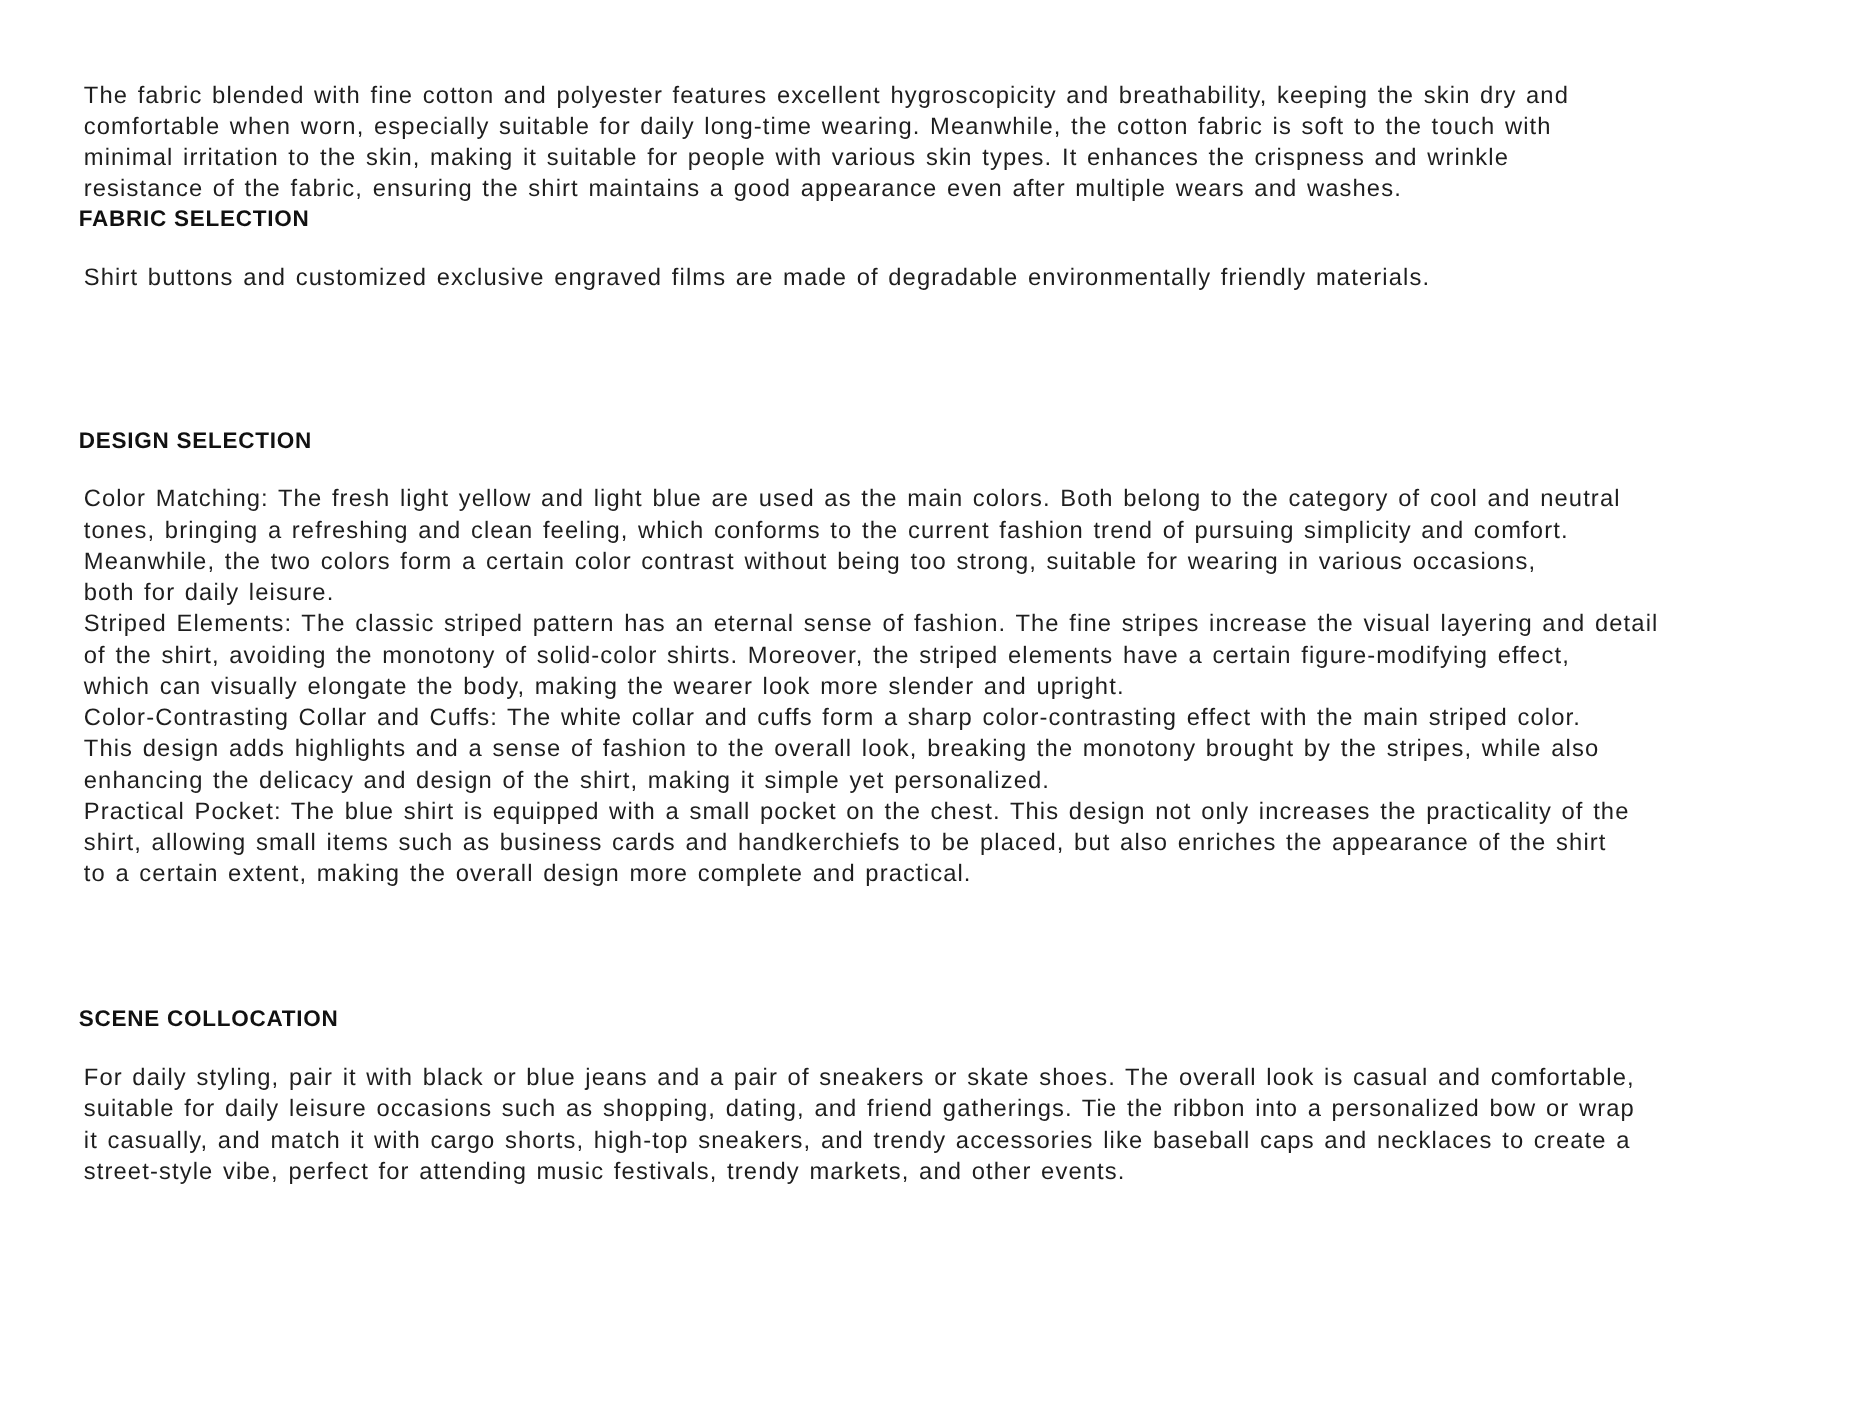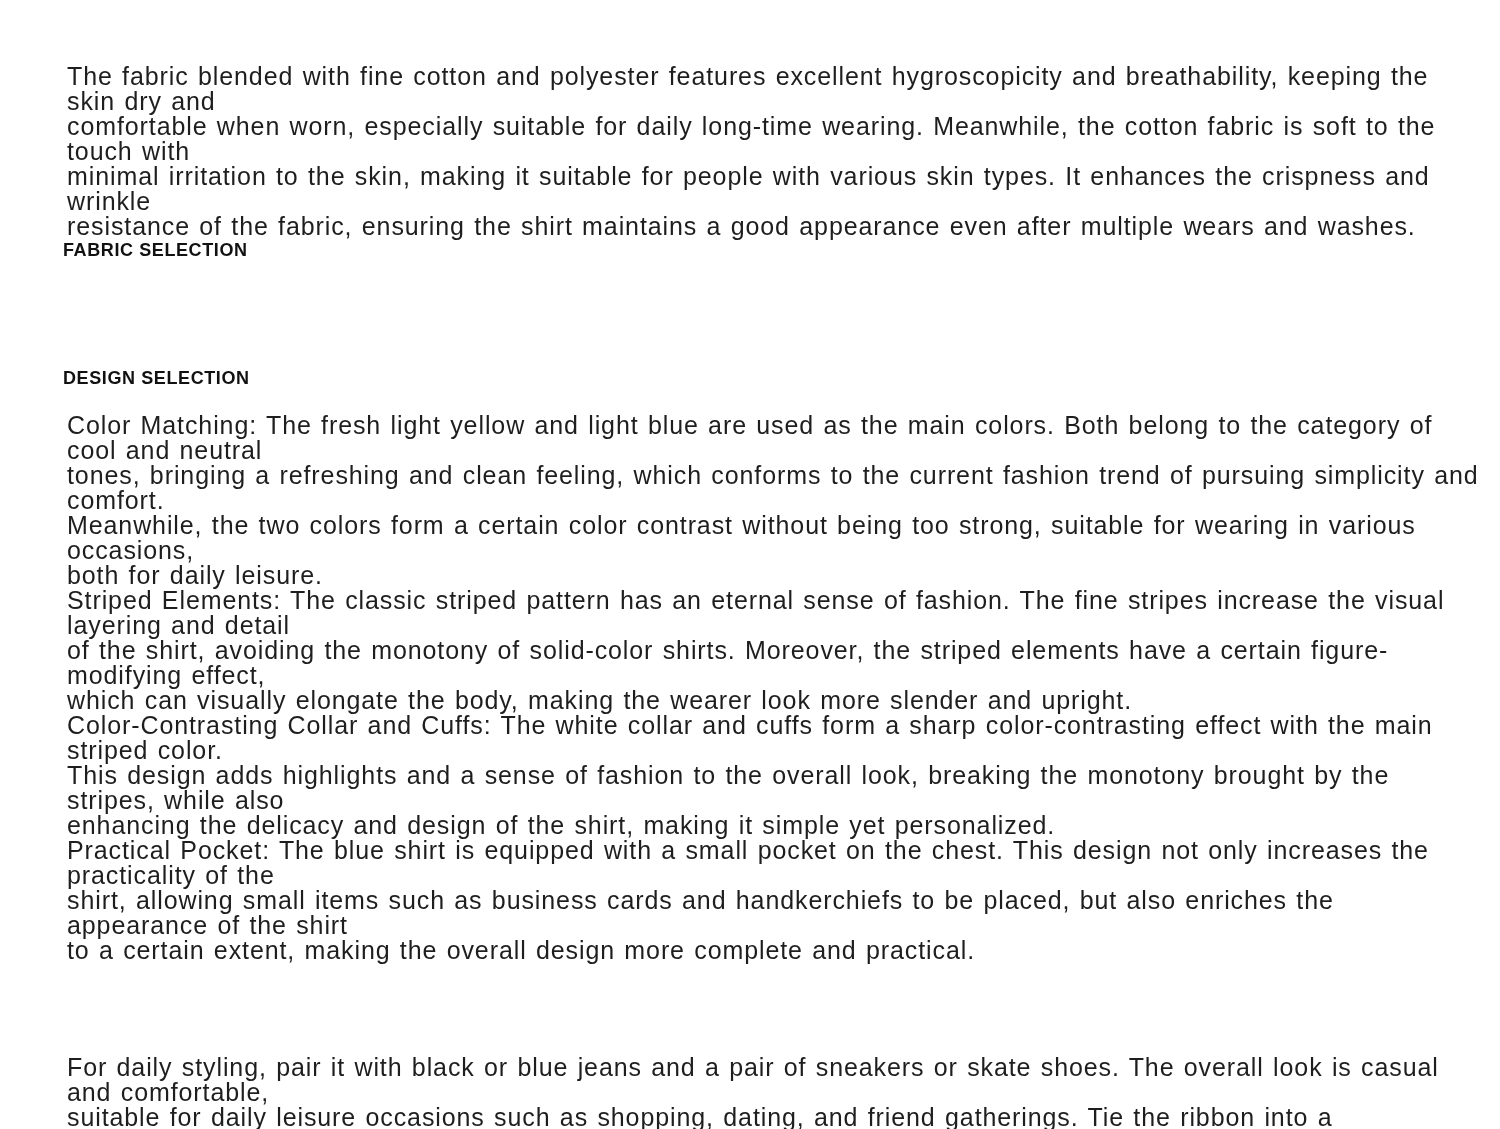--- a/index.html
+++ b/index.html
@@ -21,21 +21,21 @@
     margin: 0;
     font-size: 18px;
     line-height: 22px;
     font-weight: 700;
     letter-spacing: 0.6px;
     color: #111111;
     white-space: pre;
   }
   .section-body {
     margin: 24px 0 0 4px;
-    font-size: 25px;
+    font-size: 19px;
     line-height: 25px;
     font-weight: 400;
     letter-spacing: 0.9px;
     word-spacing: 1.5px;
     color: #1e1e1e;
     white-space: pre-line;
   }
   .section + .section { margin-top: 0; }
   #section-aux      { margin-top: 0; }
   #section-fabric   { }
@@ -49,39 +49,41 @@
 
   <div class="section" id="section-aux">
     <p class="section-body">The fabric blended with fine cotton and polyester features excellent hygroscopicity and breathability, keeping the skin dry and
 comfortable when worn, especially suitable for daily long-time wearing. Meanwhile, the cotton fabric is soft to the touch with
 minimal irritation to the skin, making it suitable for people with various skin types. It enhances the crispness and wrinkle
 resistance of the fabric, ensuring the shirt maintains a good appearance even after multiple wears and washes.</p>
   </div>
 
   <div class="section" id="section-fabric">
     <h2 class="section-heading">FABRIC SELECTION</h2>
+    <p class="section-body">Shirt buttons and customized exclusive engraved films are made of degradable environmentally friendly materials.</p>
   </div>
 
   <div class="section" id="section-design">
     <h2 class="section-heading">DESIGN SELECTION</h2>
     <p class="section-body">Color Matching: The fresh light yellow and light blue are used as the main colors. Both belong to the category of cool and neutral
 tones, bringing a refreshing and clean feeling, which conforms to the current fashion trend of pursuing simplicity and comfort.
 Meanwhile, the two colors form a certain color contrast without being too strong, suitable for wearing in various occasions,
 both for daily leisure.
 Striped Elements: The classic striped pattern has an eternal sense of fashion. The fine stripes increase the visual layering and detail
 of the shirt, avoiding the monotony of solid-color shirts. Moreover, the striped elements have a certain figure-modifying effect,
 which can visually elongate the body, making the wearer look more slender and upright.
 Color-Contrasting Collar and Cuffs: The white collar and cuffs form a sharp color-contrasting effect with the main striped color.
 This design adds highlights and a sense of fashion to the overall look, breaking the monotony brought by the stripes, while also
 enhancing the delicacy and design of the shirt, making it simple yet personalized.
 Practical Pocket: The blue shirt is equipped with a small pocket on the chest. This design not only increases the practicality of the
 shirt, allowing small items such as business cards and handkerchiefs to be placed, but also enriches the appearance of the shirt
 to a certain extent, making the overall design more complete and practical.</p>
   </div>
 
   <div class="section" id="section-scene">
+    <h2 class="section-heading">SCENE COLLOCATION</h2>
     <p class="section-body">For daily styling, pair it with black or blue jeans and a pair of sneakers or skate shoes. The overall look is casual and comfortable,
 suitable for daily leisure occasions such as shopping, dating, and friend gatherings. Tie the ribbon into a personalized bow or wrap
 it casually, and match it with cargo shorts, high-top sneakers, and trendy accessories like baseball caps and necklaces to create a
 street-style vibe, perfect for attending music festivals, trendy markets, and other events.</p>
   </div>
 
 </div>
 
 </body></html>

